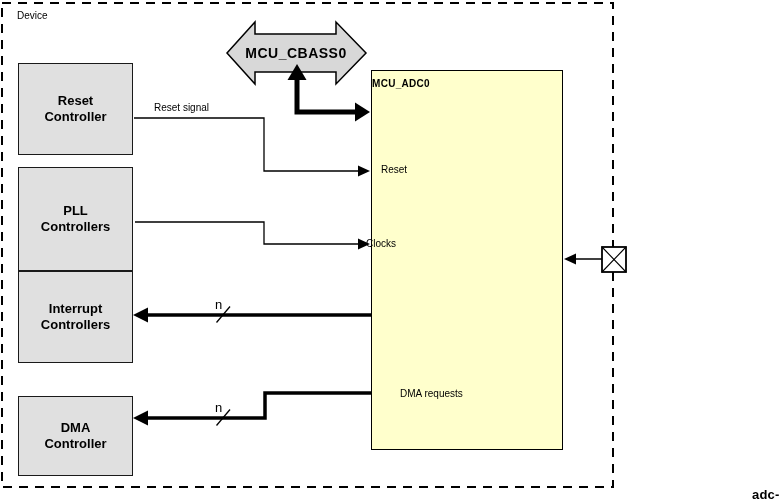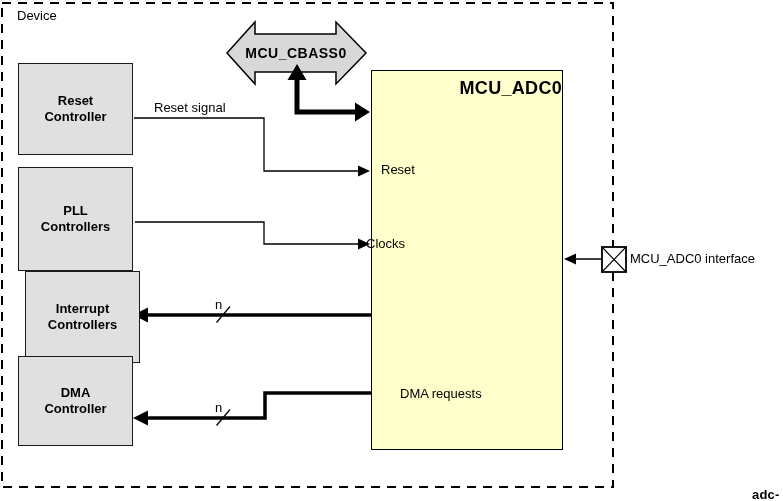--- a/index.html
+++ b/index.html
@@ -13,21 +13,21 @@
     overflow: hidden;
   }
   .layer {
     position: absolute;
     left: 0; top: 0;
     width: 783px; height: 501px;
     pointer-events: none;
   }
   .lbl {
     position: absolute;
-    font-size: 13px;
+    font-size: 10px;
     line-height: 16px;
     white-space: pre-line;
   }
   .clocks-lbl { line-height: 18px; }
   .block {
     position: absolute;
     left: 18px;
     width: 115px;
     background: #e0e0e0;
     border: 1px solid #1a1a1a;
@@ -47,23 +47,23 @@
     position: absolute;
     left: 371px; top: 70px;
     width: 192px; height: 380px;
     background: #ffffcc;
     border: 1px solid #000;
     box-sizing: border-box;
   }
   .adc-title {
     display: block;
     margin-top: 7px;
-    text-align: right;
+    text-align: left;
     font-weight: bold;
-    font-size: 18px;
+    font-size: 10px;
     letter-spacing: 0.3px;
   }
   .bus-text {
     font-family: "Liberation Sans", sans-serif;
     font-size: 14px;
     font-weight: bold;
     letter-spacing: 0.5px;
     text-anchor: middle;
   }
   .figid {
@@ -114,38 +114,37 @@
   <span class="lbl" style="left:17px; top:8px;">Device</span>
 
   <div class="block" style="top:63px; height:92px;">
     <span>Reset
 Controller</span>
   </div>
   <div class="block" style="top:167px; height:104px;">
     <span>PLL
 Controllers</span>
   </div>
-  <div class="block" style="top:271px; height:92px;margin-left:7px;">
+  <div class="block" style="top:271px; height:92px;">
     <span>Interrupt
 Controllers</span>
   </div>
-  <div class="block" style="top:356px; height:90px;">
+  <div class="block" style="top:396px; height:80px;">
     <span>DMA
 Controller</span>
   </div>
 
   <div class="adc">
     <span class="adc-title">MCU_ADC0</span>
   </div>
 
   <span class="lbl" style="left:381px; top:162px;">Reset</span>
   <span class="lbl" style="left:366px; top:236px;">Clocks</span>
   <span class="lbl" style="left:400px; top:386px;">DMA requests</span>
 
   <span class="lbl" style="left:154px; top:100px;">Reset signal</span>
   <span class="lbl n-lbl" style="left:215px; top:297px;">n</span>
   <span class="lbl n-lbl" style="left:215px; top:400px;">n</span>
 
-  <span class="lbl" style="left:630px; top:251px;">MCU_ADC0 interface</span>
 
   <span class="figid">adc-001</span>
 
 </div>
 
 </body></html>

